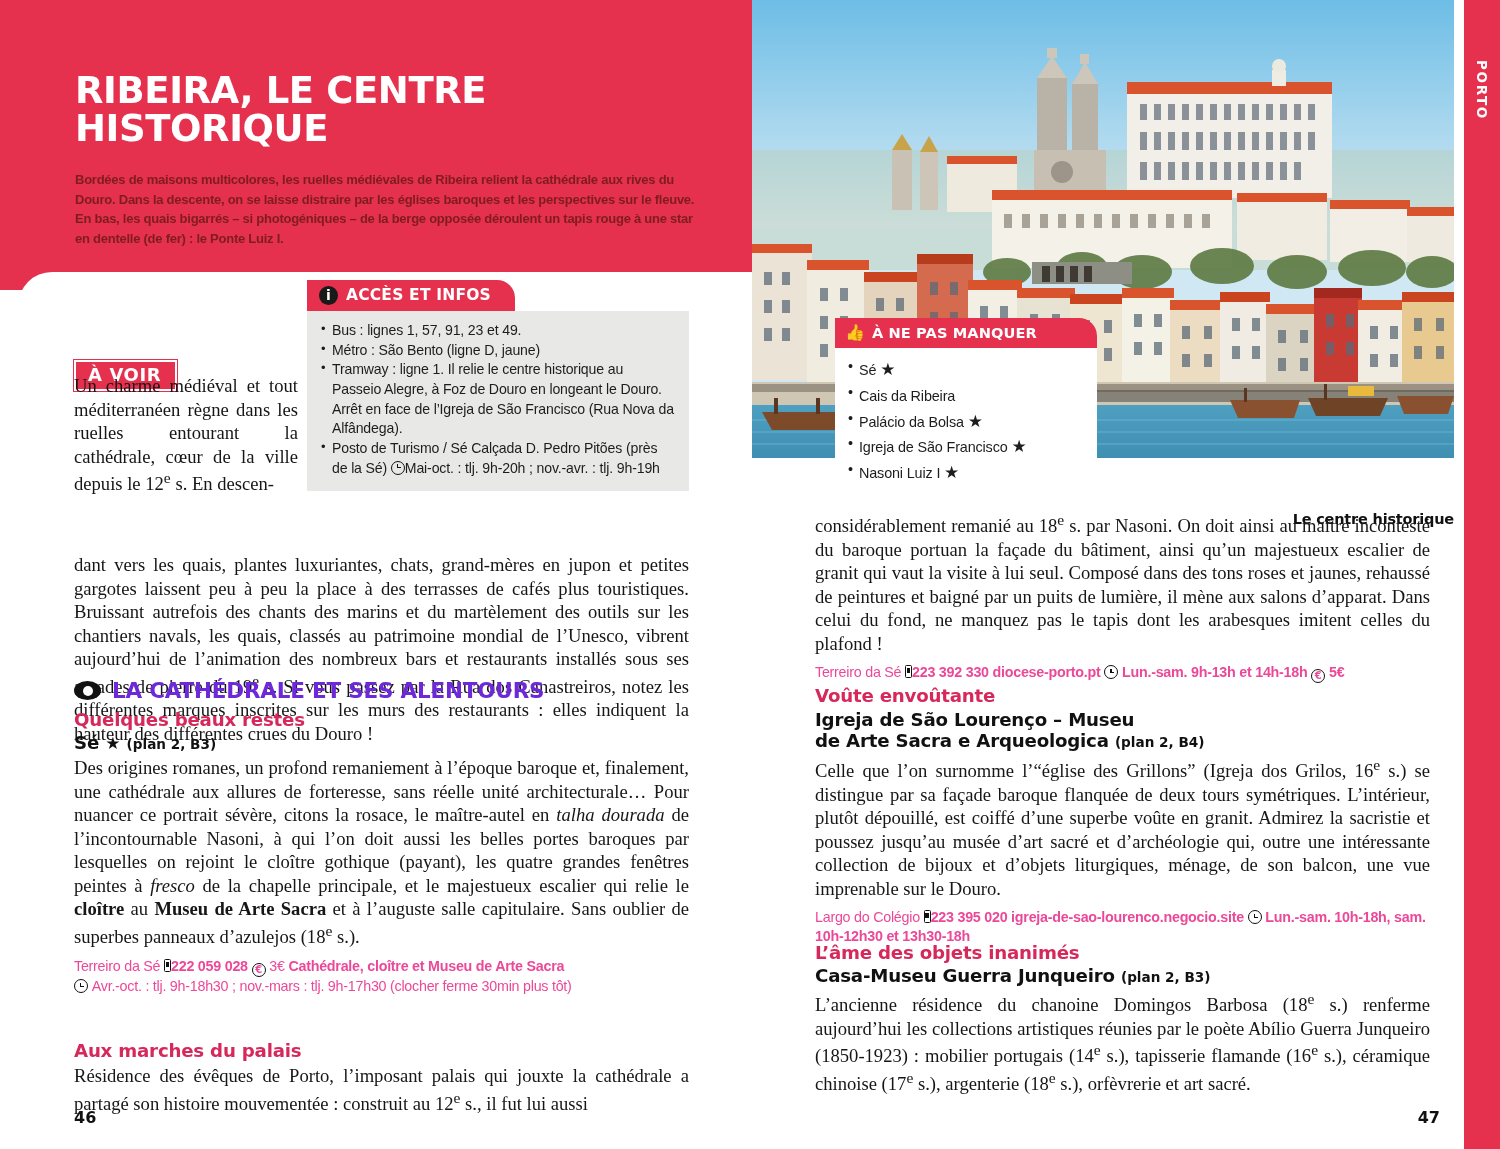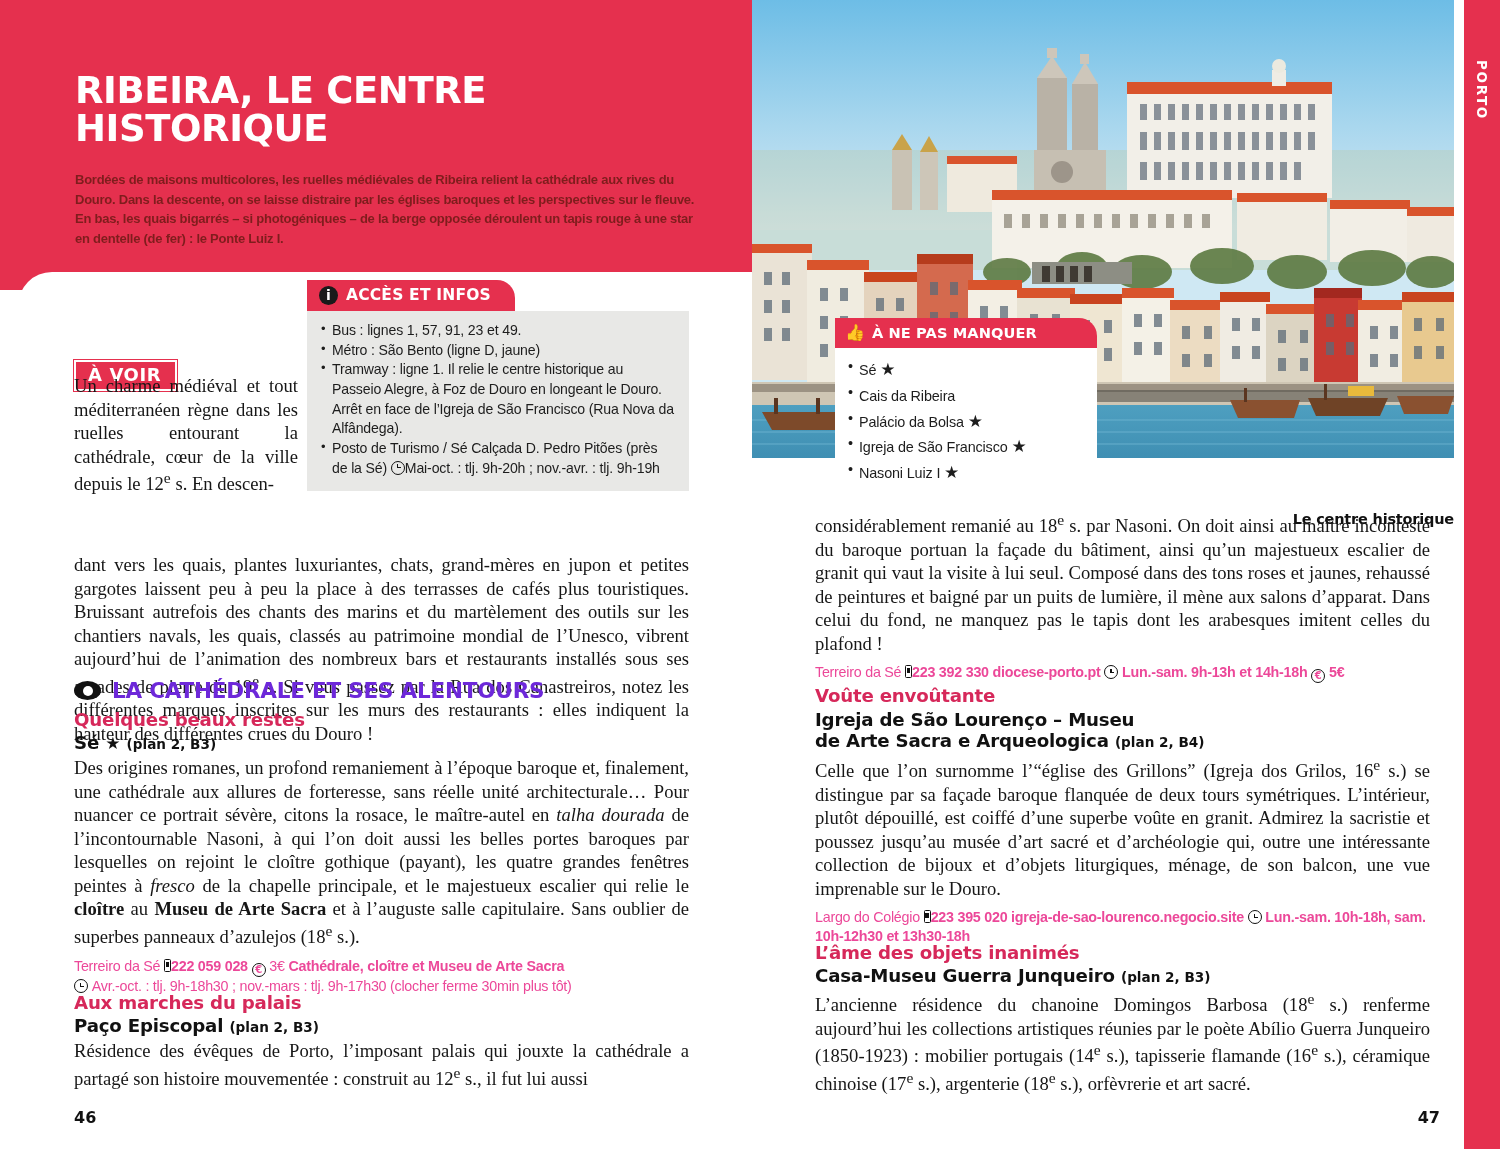--- a/index.html
+++ b/index.html
@@ -443,26 +443,22 @@
 
     <div class="practical" style="margin-top:9px;">
       <span class="lite">Terreiro da Sé </span><span class="ico-phone"></span><span>222 059 028</span>
       <span class="ico-euro">€</span>
       <span class="lite">3€ </span><span>Cathédrale, cloître et Museu de Arte Sacra</span><br>
       <span class="ico-clock"></span>
       <span class="lite">Avr.-oct. : tlj. 9h-18h30 ; nov.-mars : tlj. 9h-17h30 (clocher ferme 30min plus tôt)</span>
     </div>
   </div>
 
-  <div class="col-full" style="top:992px;">
+  <div class="col-full" style="top:1040px;">
     <div class="sub-pink">Aux marches du palais</div>
-    <div class="poi-name" style="margin-top:2px;">
-      <span>Paço Episcopal</span>
-      <span class="plan">(plan 2, B3)</span>
-    </div>
     <p class="bodytext" style="margin-top:3px;"><span>Résidence des évêques de Porto, l’imposant palais qui jouxte la cathédrale a partagé son histoire mouvementée : construit au 12</span><sup>e</sup><span> s., il fut lui aussi</span></p>
   </div>
 
   <div class="pagenum" style="left:74px; top:1108px;">46</div>
 </div>
 
 <div class="page-right">
 
   <div class="photo">
     <svg viewBox="0 0 702 458" preserveAspectRatio="none" aria-hidden="true">

